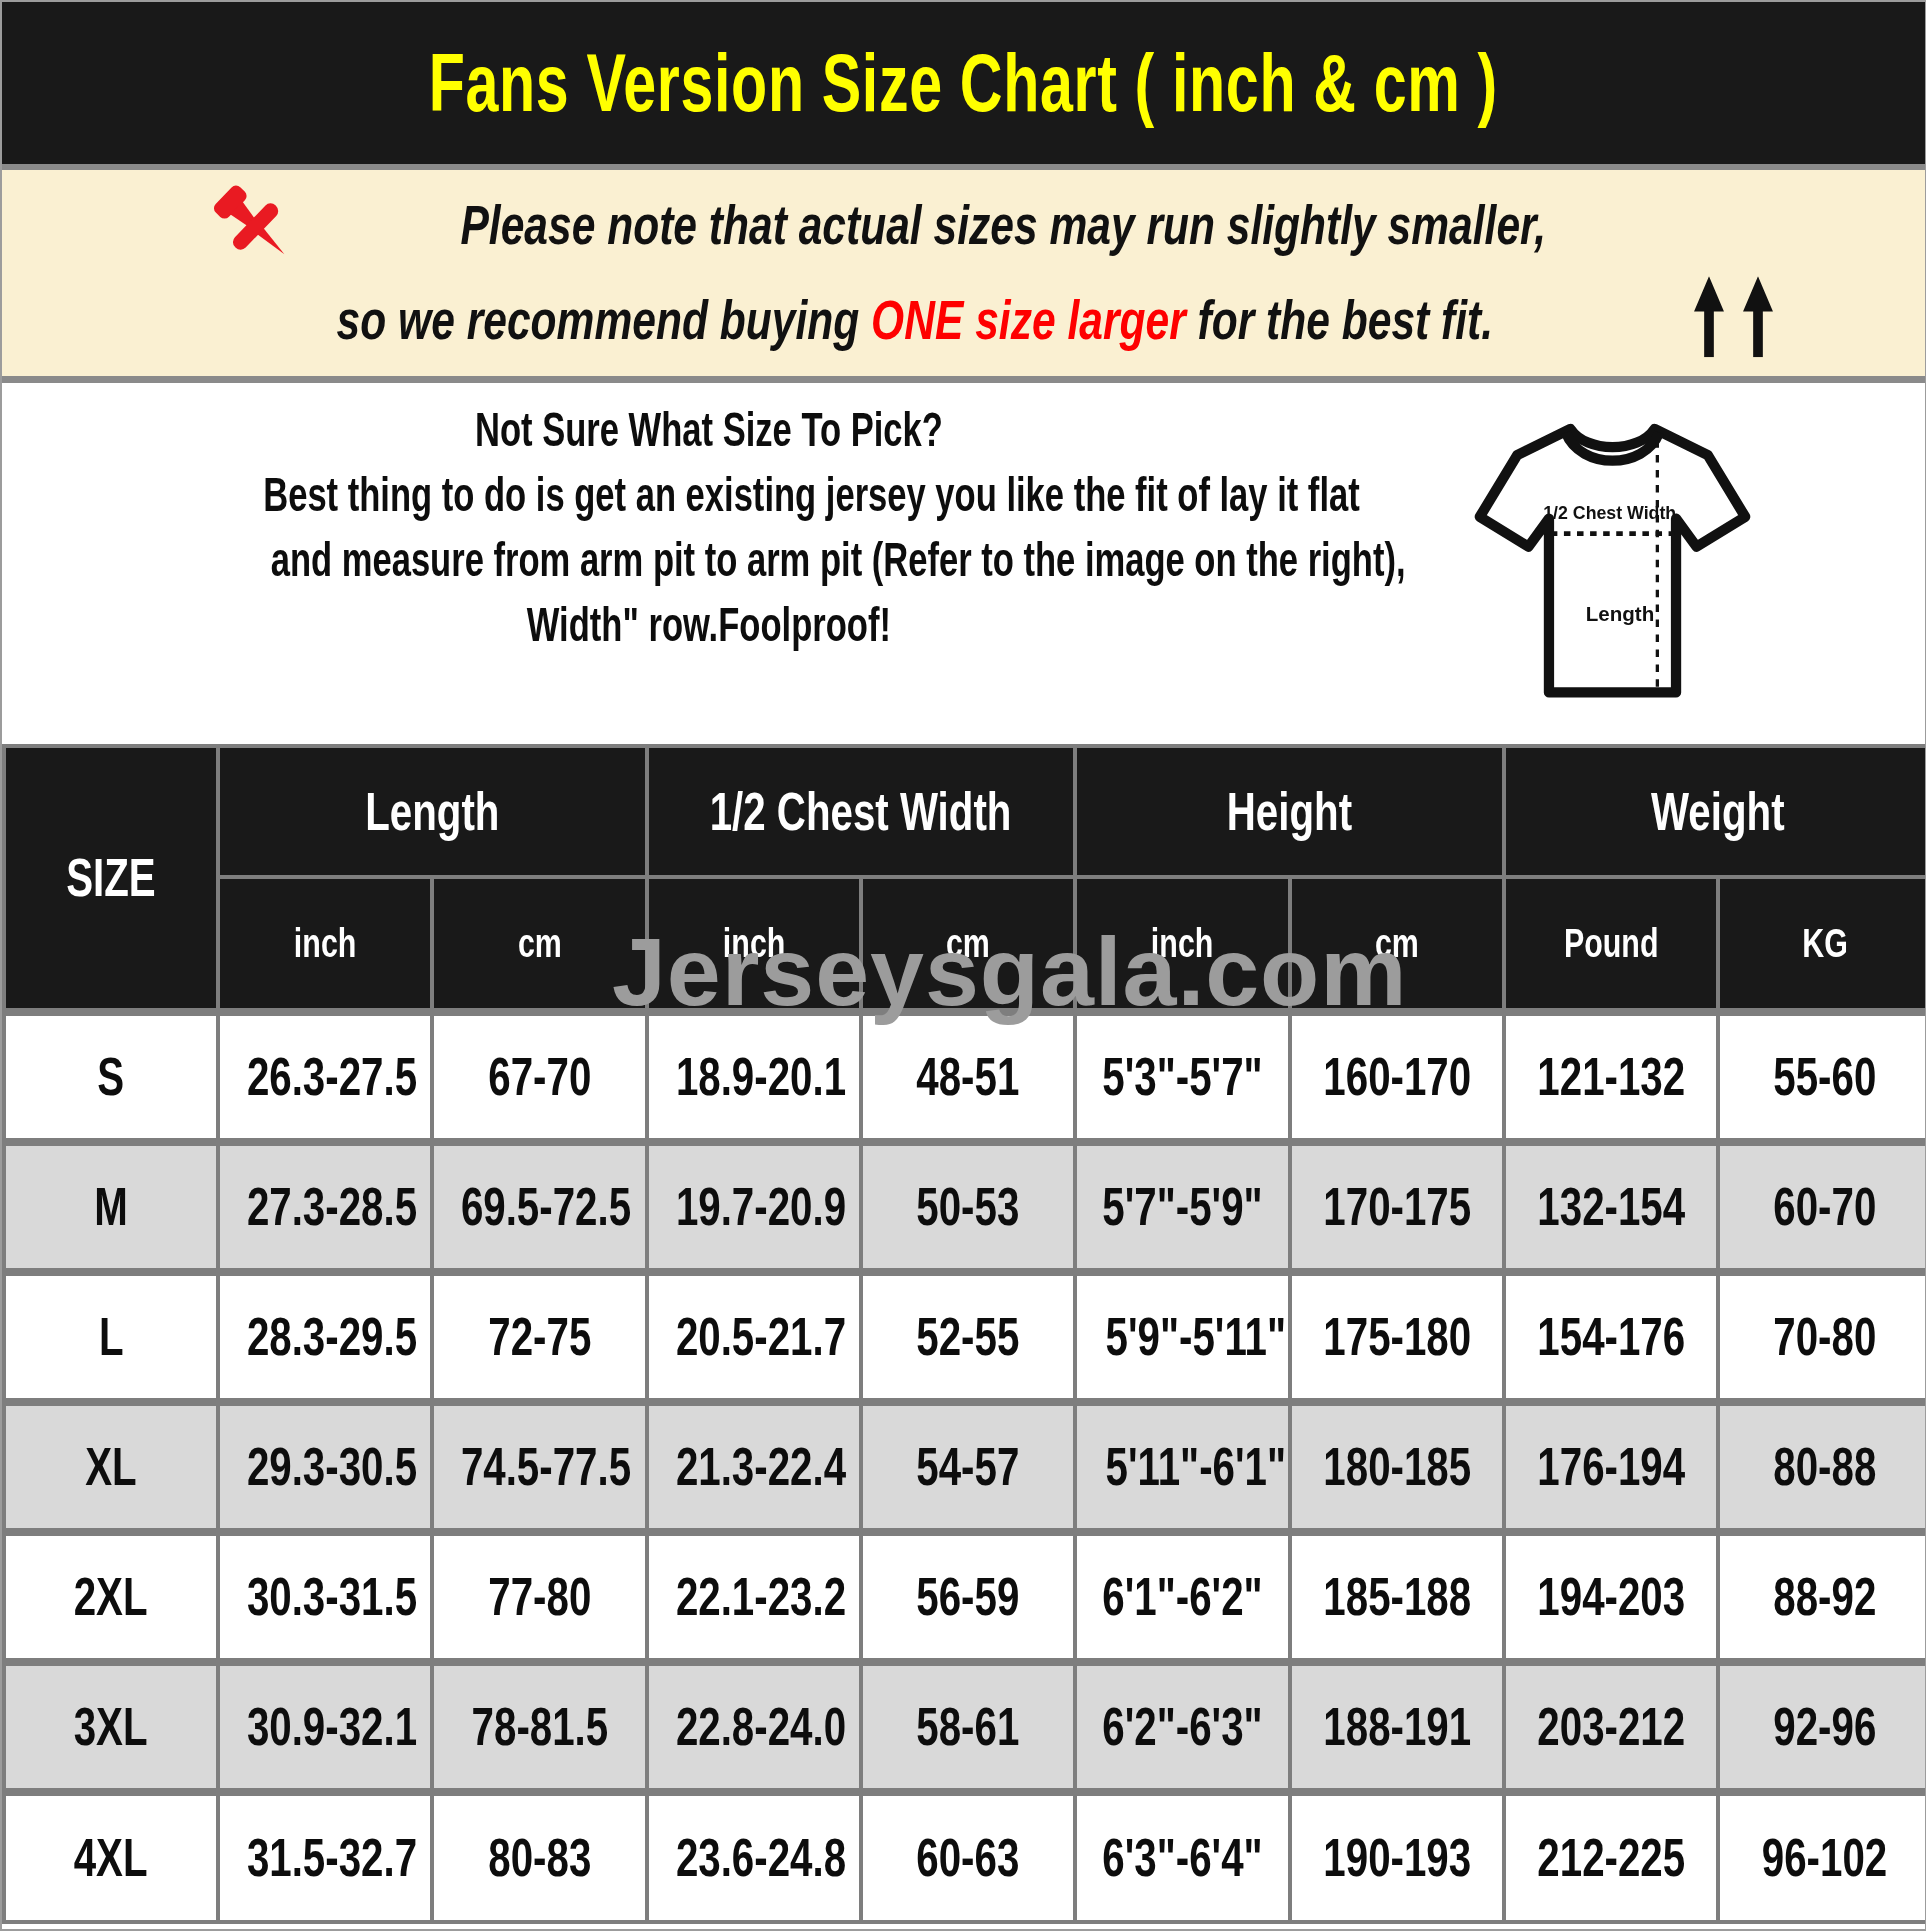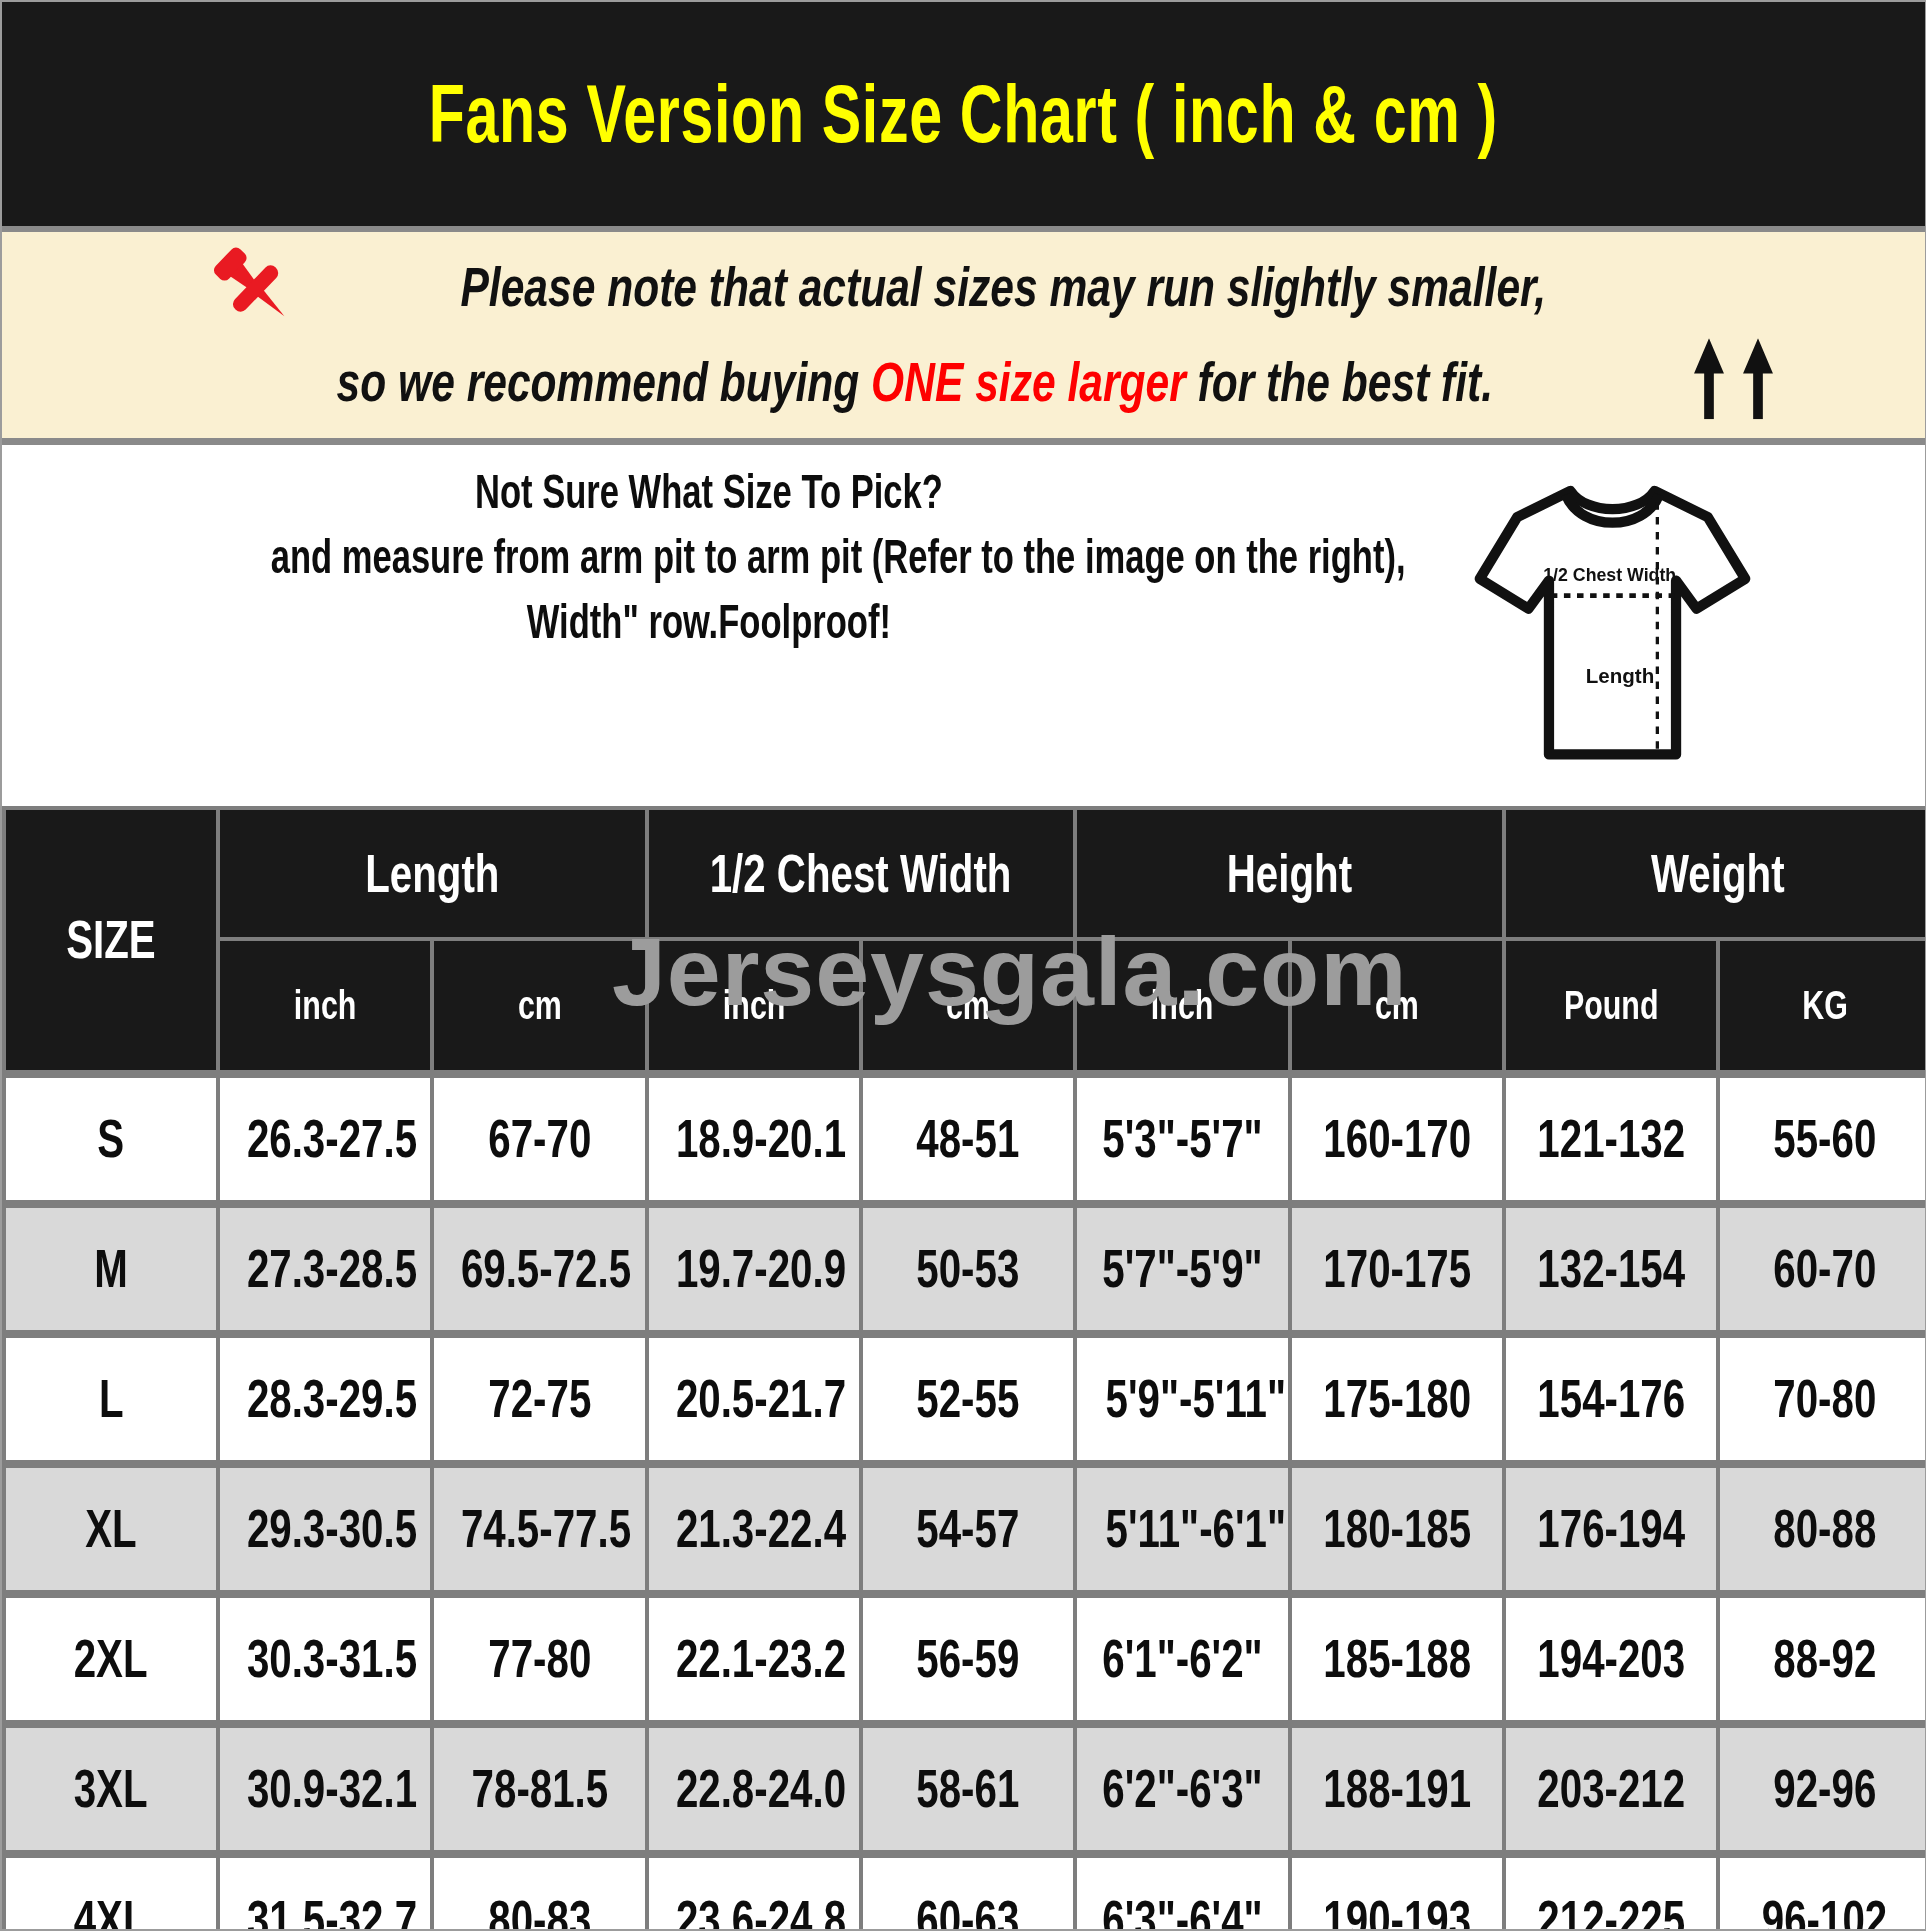--- a/index.html
+++ b/index.html
@@ -9,21 +9,21 @@
   #canvas {
     position:relative; width:1927px; height:1931px;
     background:#ffffff; border:2.8px solid #9c9c9c; overflow:hidden;
   }
 
   
   .cx { display:inline-block; white-space:nowrap; transform:scaleX(0.76); transform-origin:center center; }
 
   
   .banner {
-    height:224px; background:#191919;
+    height:162px; background:#191919;
     display:flex; align-items:center; justify-content:center;
   }
   .banner .title {
     color:#ffff00; font-size:81px; font-weight:bold; letter-spacing:0.9px;
     transform:scaleX(0.73);
   }
 
   .divider { width:100%; background:#8a8a8a; }
   .d1 { height:5.5px; }
   .d2 { height:7.3px; }
@@ -120,20 +120,21 @@
         </svg>
       </span>
     </div>
   </div>
 
   <div class="divider d2"></div>
 
   <div class="guide">
     <div class="guide-text">
       <div><span class="cx">Not Sure What Size To Pick?</span></div>
+      <div><span class="cx">Best thing to do is get an existing jersey you like the fit of lay it flat</span></div>
       <div><span class="cx">and measure from arm pit to arm pit (Refer to the image on the right),</span></div>
       <div><span class="cx">Width" row.Foolproof!</span></div>
     </div>
     <div class="guide-diagram">
       <svg class="tshirt-svg" viewBox="0 0 300 320">
         <path d="M 105,16 C 122,42 178,42 195,16 L 252,44 L 292,110 L 240,142 L 218,112 L 218,298 L 82,298 L 82,112 L 60,142 L 8,110 L 48,44 Z" fill="#ffffff" stroke="#111" stroke-width="11" stroke-linejoin="round"></path>
         <path d="M 100,20 C 116,60 184,60 200,20" fill="none" stroke="#111" stroke-width="11"></path>
         <line x1="198" y1="28" x2="198" y2="294" stroke="#111" stroke-width="3.5" stroke-dasharray="8 8"></line>
         <line x1="84" y1="128" x2="216" y2="128" stroke="#111" stroke-width="5" stroke-dasharray="7 7"></line>
         <text x="147" y="112" font-size="19" font-weight="bold" fill="#111" text-anchor="middle" font-family="Liberation Sans, sans-serif">1/2 Chest Width</text>

